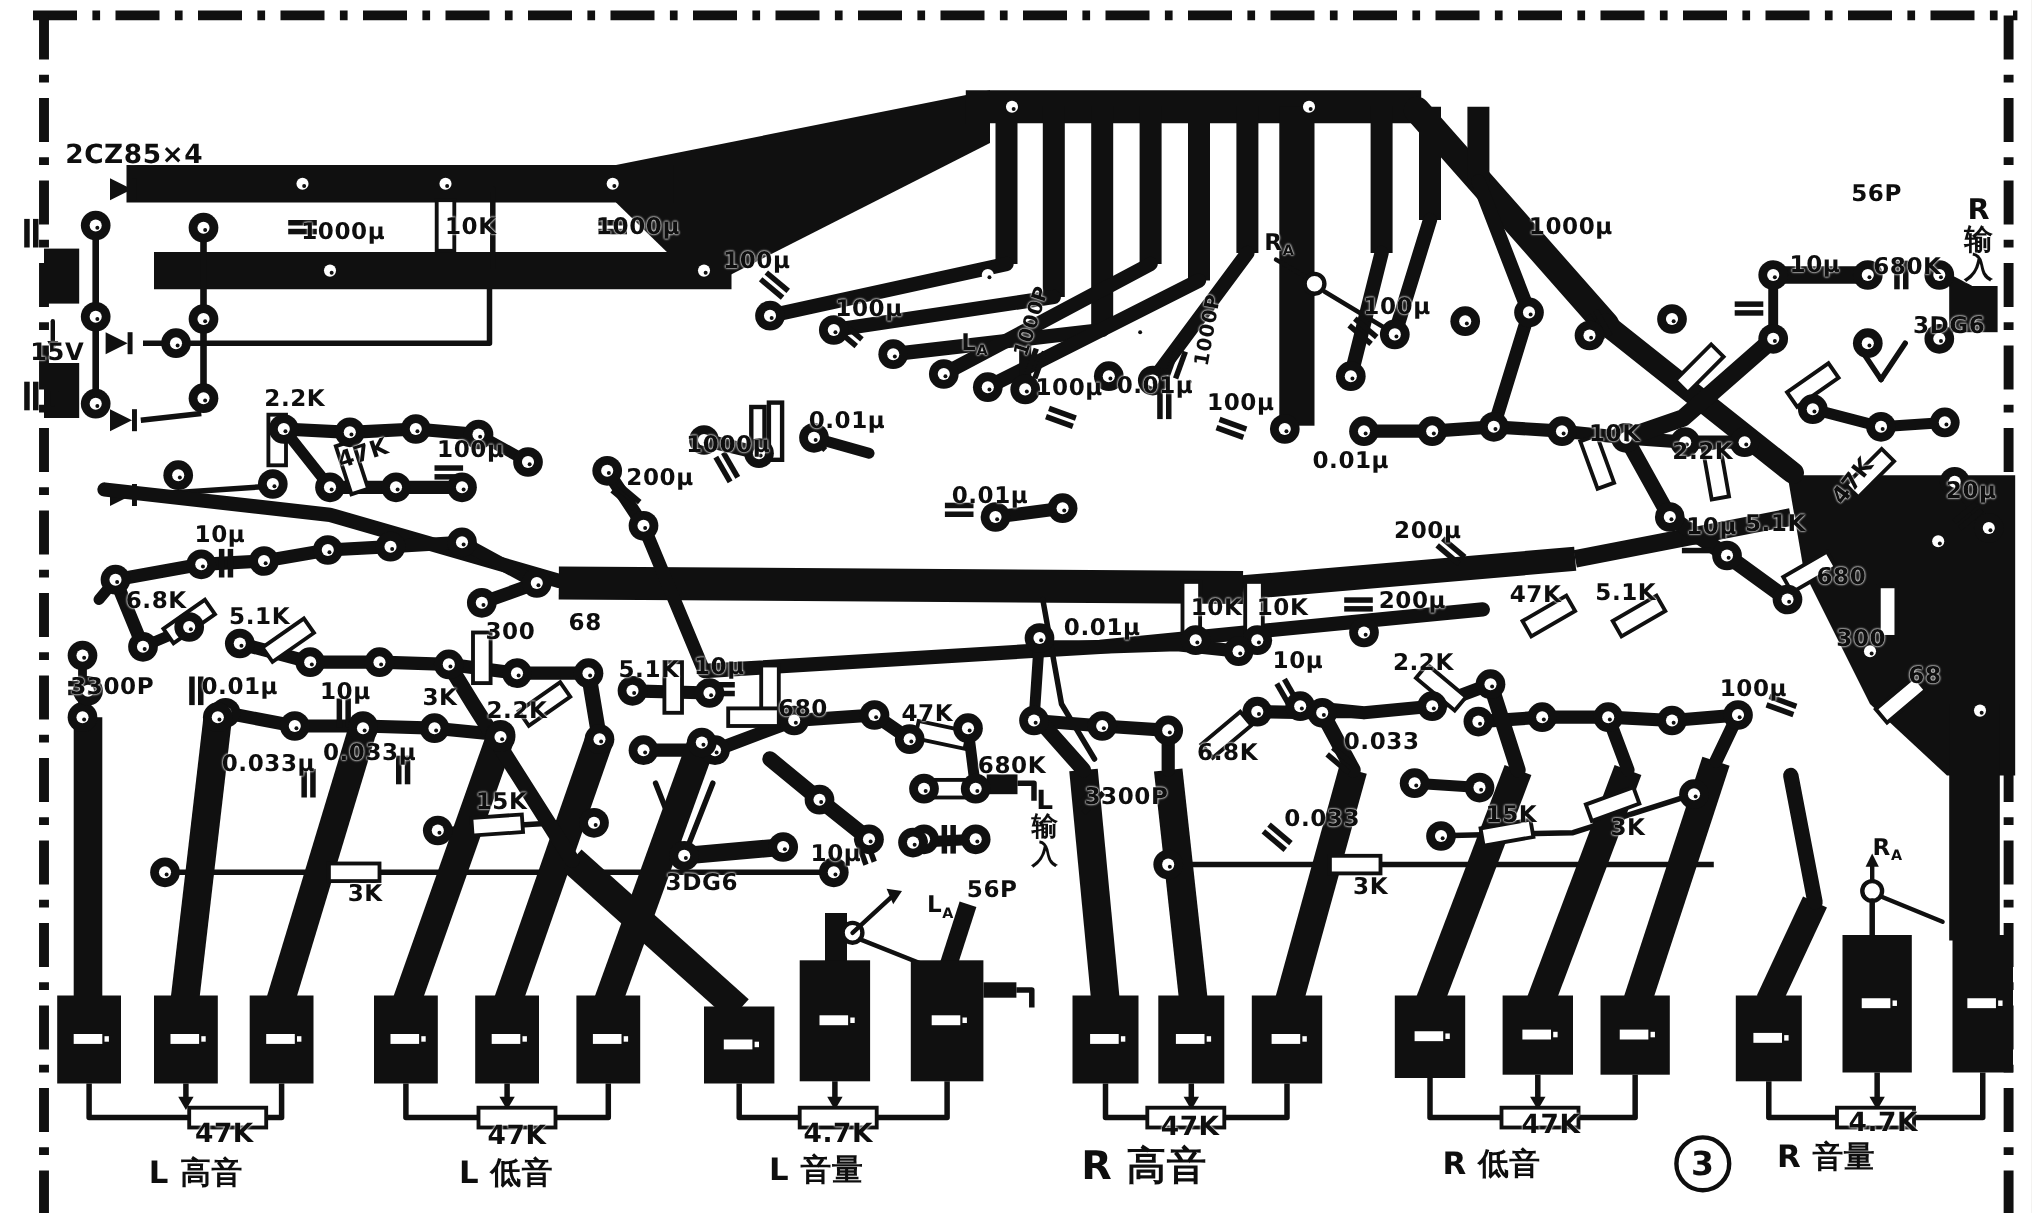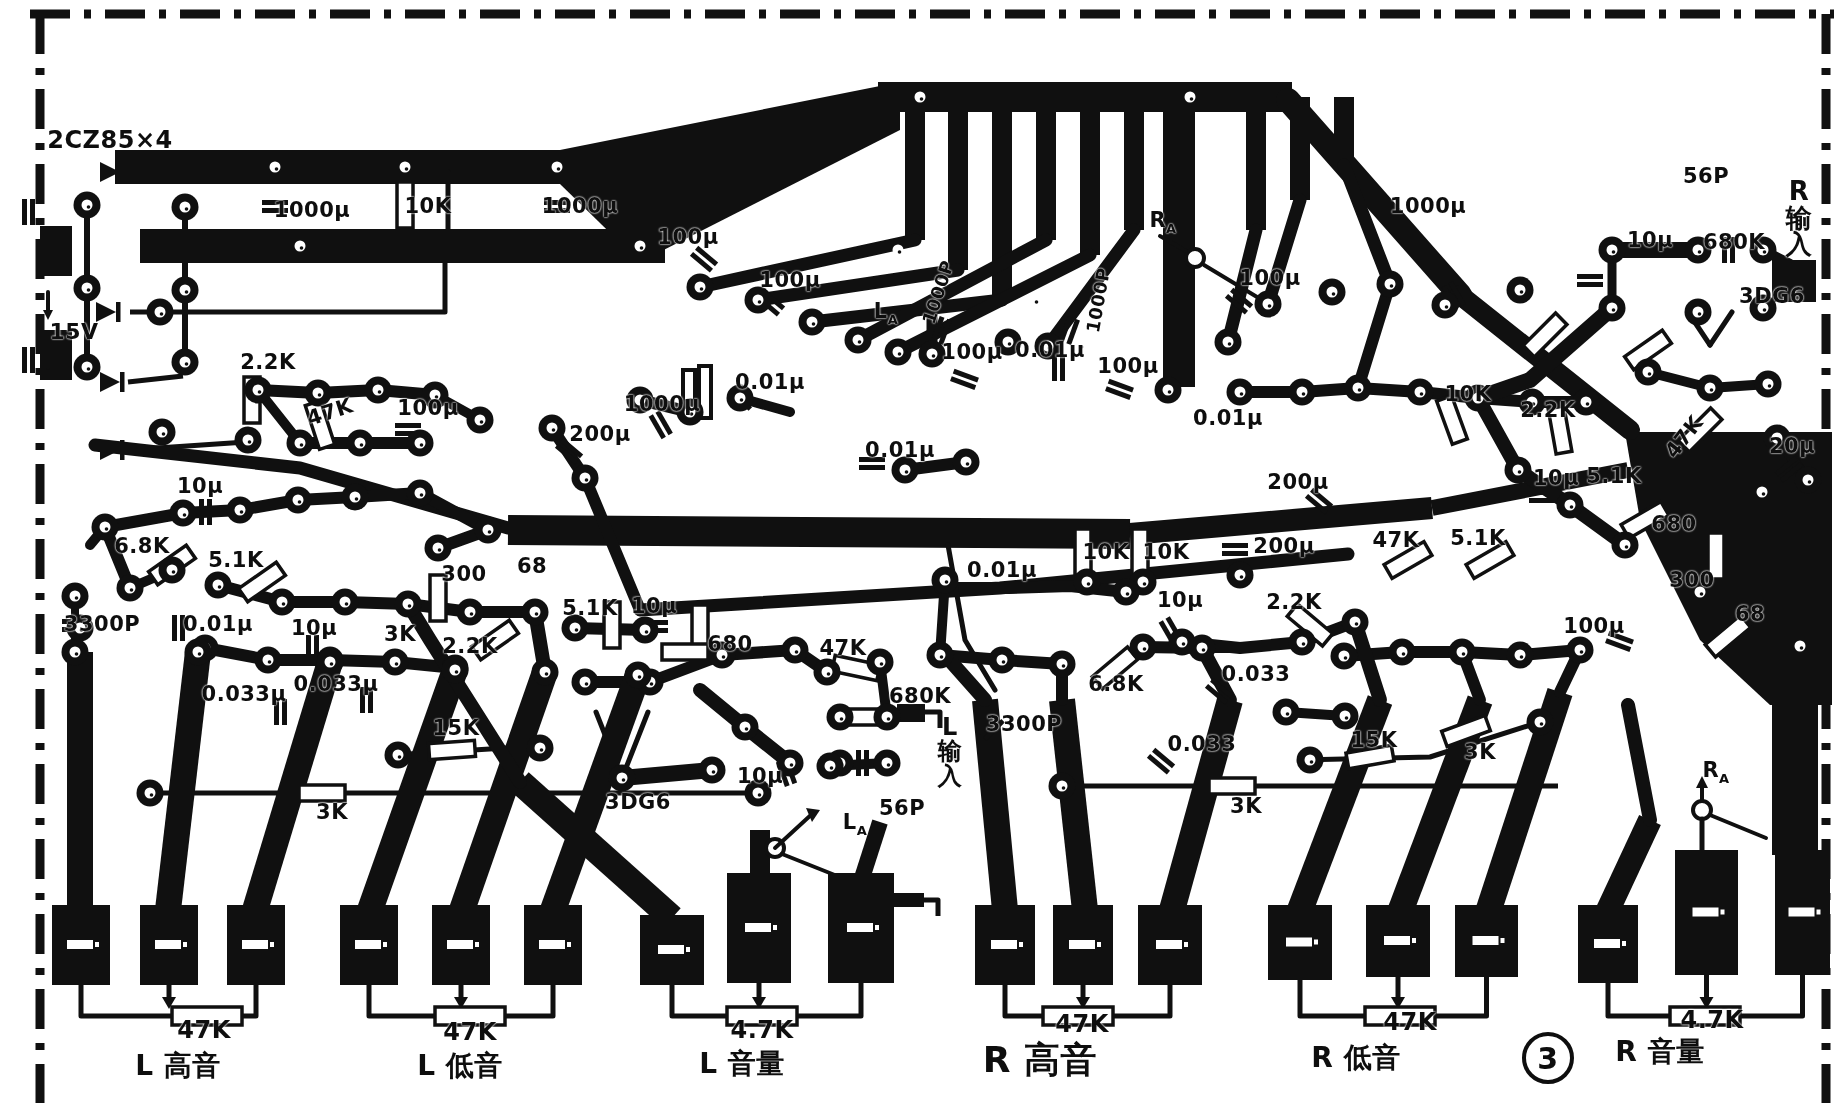--- a/index.html
+++ b/index.html
@@ -946,22 +946,22 @@
       <rect x="1365" y="1007" width="70" height="18" fill="#fff" stroke="#101010" stroke-width="3.5"></rect>
       <polyline points="1608,983 1608,1016 1670,1016" fill="none" stroke="#101010" stroke-width="5" stroke-linecap="butt" stroke-linejoin="round"></polyline>
       <polyline points="1802.5,975 1802.5,1016 1740,1016" fill="none" stroke="#101010" stroke-width="5" stroke-linecap="butt" stroke-linejoin="round"></polyline>
       <polyline points="1706.5,975 1706.5,1002" fill="none" stroke="#101010" stroke-width="5" stroke-linecap="butt" stroke-linejoin="round"></polyline>
       <polygon points="1699.5,997 1713.5,997 1706.5,1009" fill="#101010"></polygon>
       <rect x="1670" y="1007" width="70" height="18" fill="#fff" stroke="#101010" stroke-width="3.5"></rect>
       <rect x="894" y="893" width="30" height="14" fill="#101010"></rect>
       <polyline points="924,900 938,900 938,916" fill="none" stroke="#101010" stroke-width="5" stroke-linecap="butt" stroke-linejoin="round"></polyline>
     </svg>
   <div id="labels">
-      <div class="lbl" style="left: 110px; top: 140px; font-size: 24px; transform: translate(-50%, -50%);">2CZ85×4</div>
-      <div class="lbl" style="left: 52px; top: 331px; font-size: 22px; transform: translate(-50%, -50%); margin-left: 22px;">15V</div>
+      <div class="lbl" style="left: 122px; top: 140px; font-size: 24px; transform: translate(-50%, -50%);">2CZ85×4</div>
+      <div class="lbl" style="left: 52px; top: 321px; font-size: 22px; transform: translate(-50%, -50%);">15V</div>
       <div class="lbl" style="left: 312px; top: 210px; font-size: 21px; transform: translate(-50%, -50%);">1000µ</div>
       <div class="lbl" style="left: 428px; top: 206px; font-size: 21px; transform: translate(-50%, -50%);">10K</div>
       <div class="lbl" style="left: 580px; top: 206px; font-size: 21px; transform: translate(-50%, -50%);">1000µ</div>
       <div class="lbl" style="left: 688px; top: 237px; font-size: 21px; transform: translate(-50%, -50%);">100µ</div>
       <div class="lbl" style="left: 790px; top: 280px; font-size: 21px; transform: translate(-50%, -50%);">100µ</div>
       <div class="lbl" style="left: 886px; top: 313px; font-size: 21px; transform: translate(-50%, -50%);">L<sub>A</sub></div>
       <div class="lbl" style="left: 938px; top: 292px; font-size: 18px; transform: translate(-50%, -50%) rotate(-72deg);">1000P</div>
       <div class="lbl" style="left: 972px; top: 352px; font-size: 21px; transform: translate(-50%, -50%);">100µ</div>
       <div class="lbl" style="left: 1098px; top: 300px; font-size: 18px; transform: translate(-50%, -50%) rotate(-80deg);">1000P</div>
       <div class="lbl" style="left: 1128px; top: 366px; font-size: 21px; transform: translate(-50%, -50%);">100µ</div>

